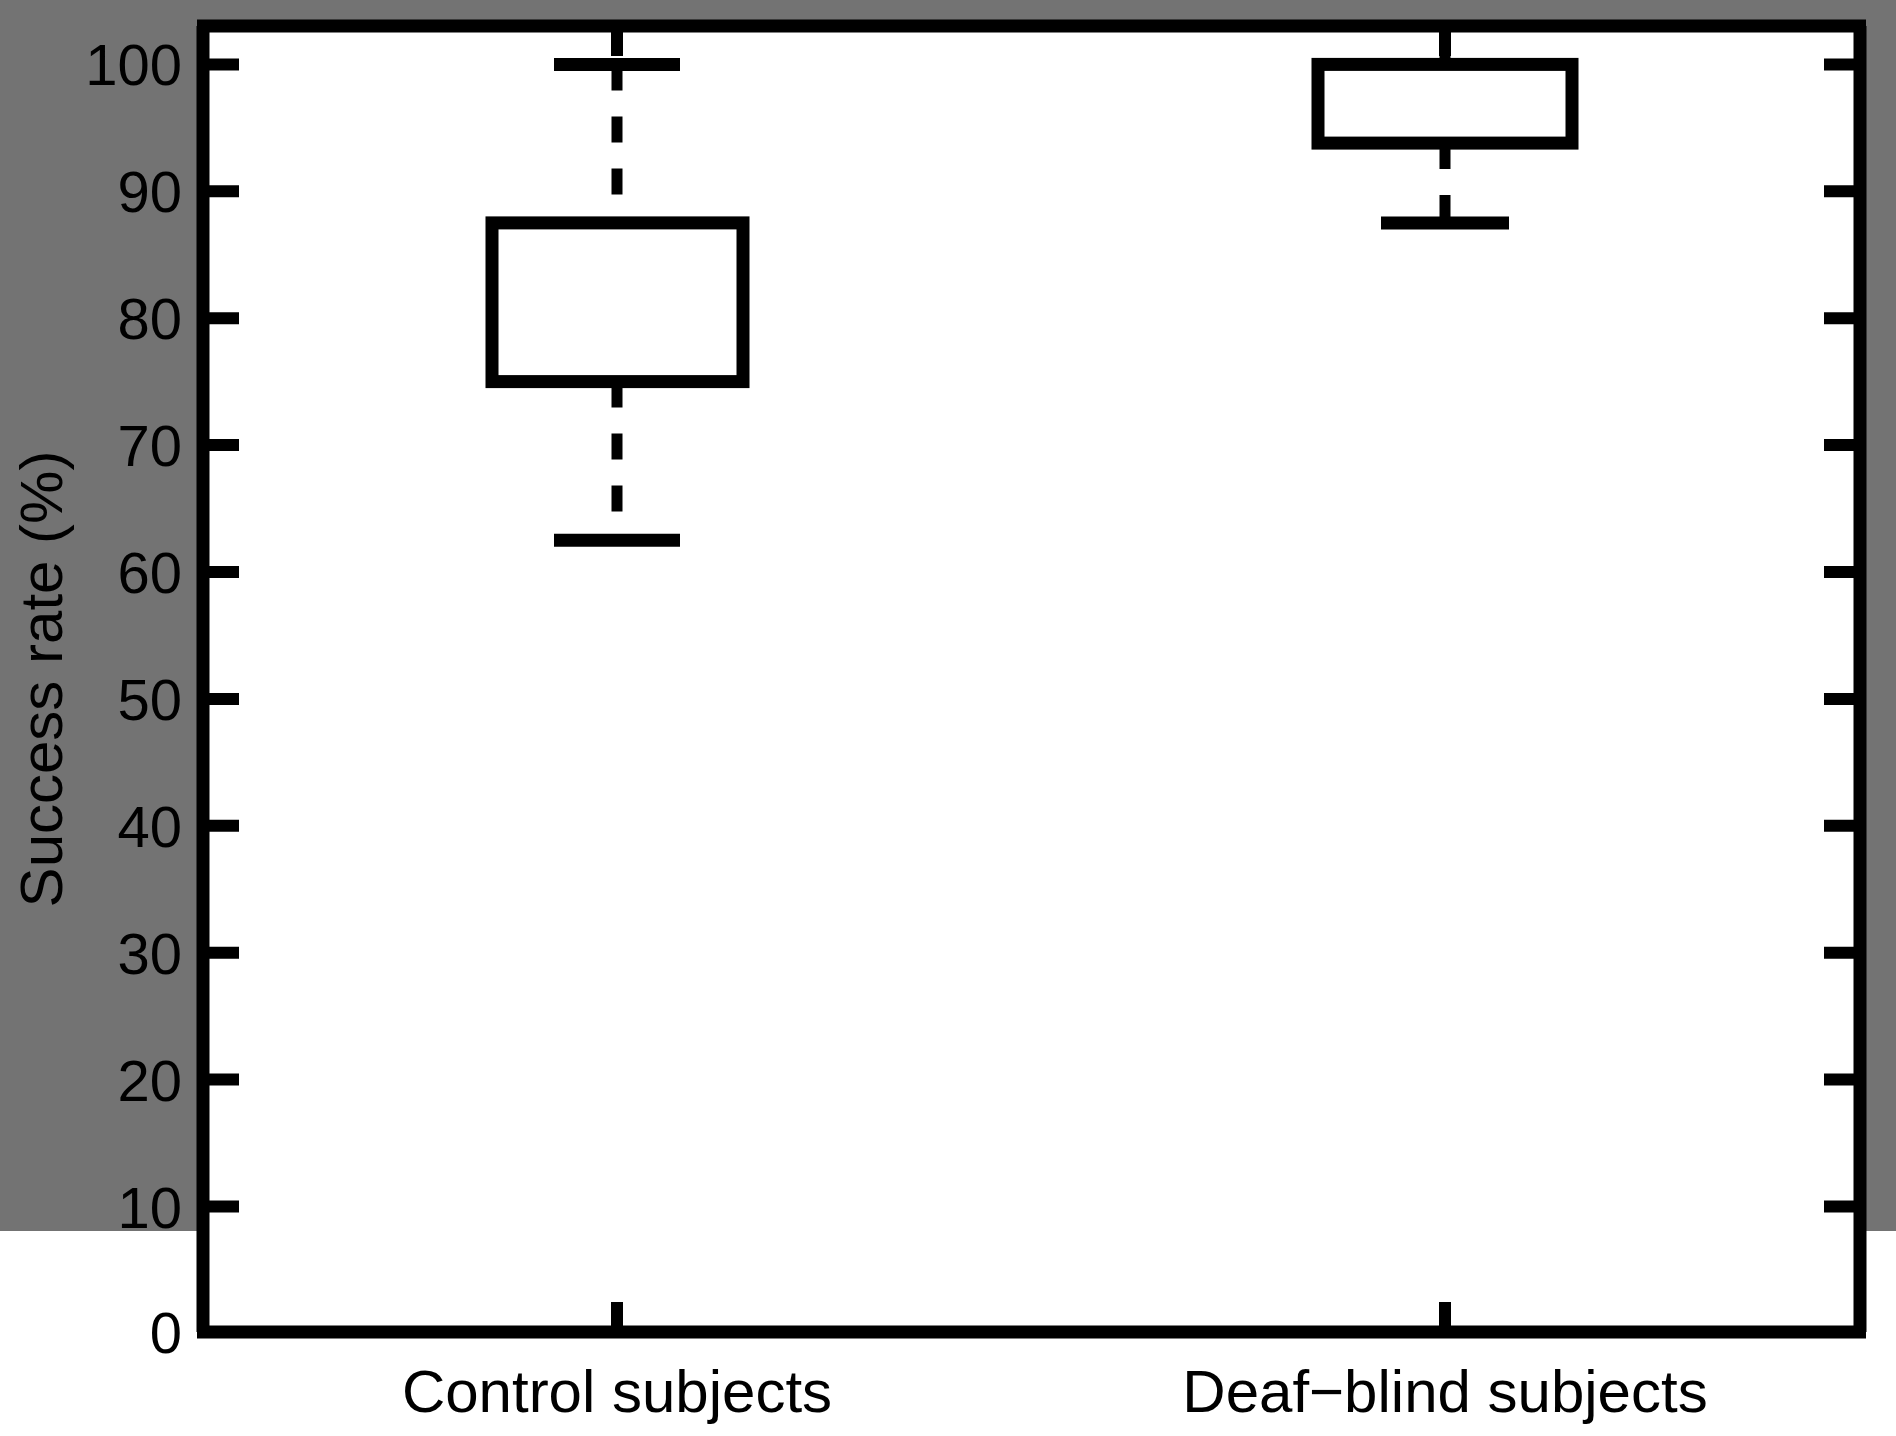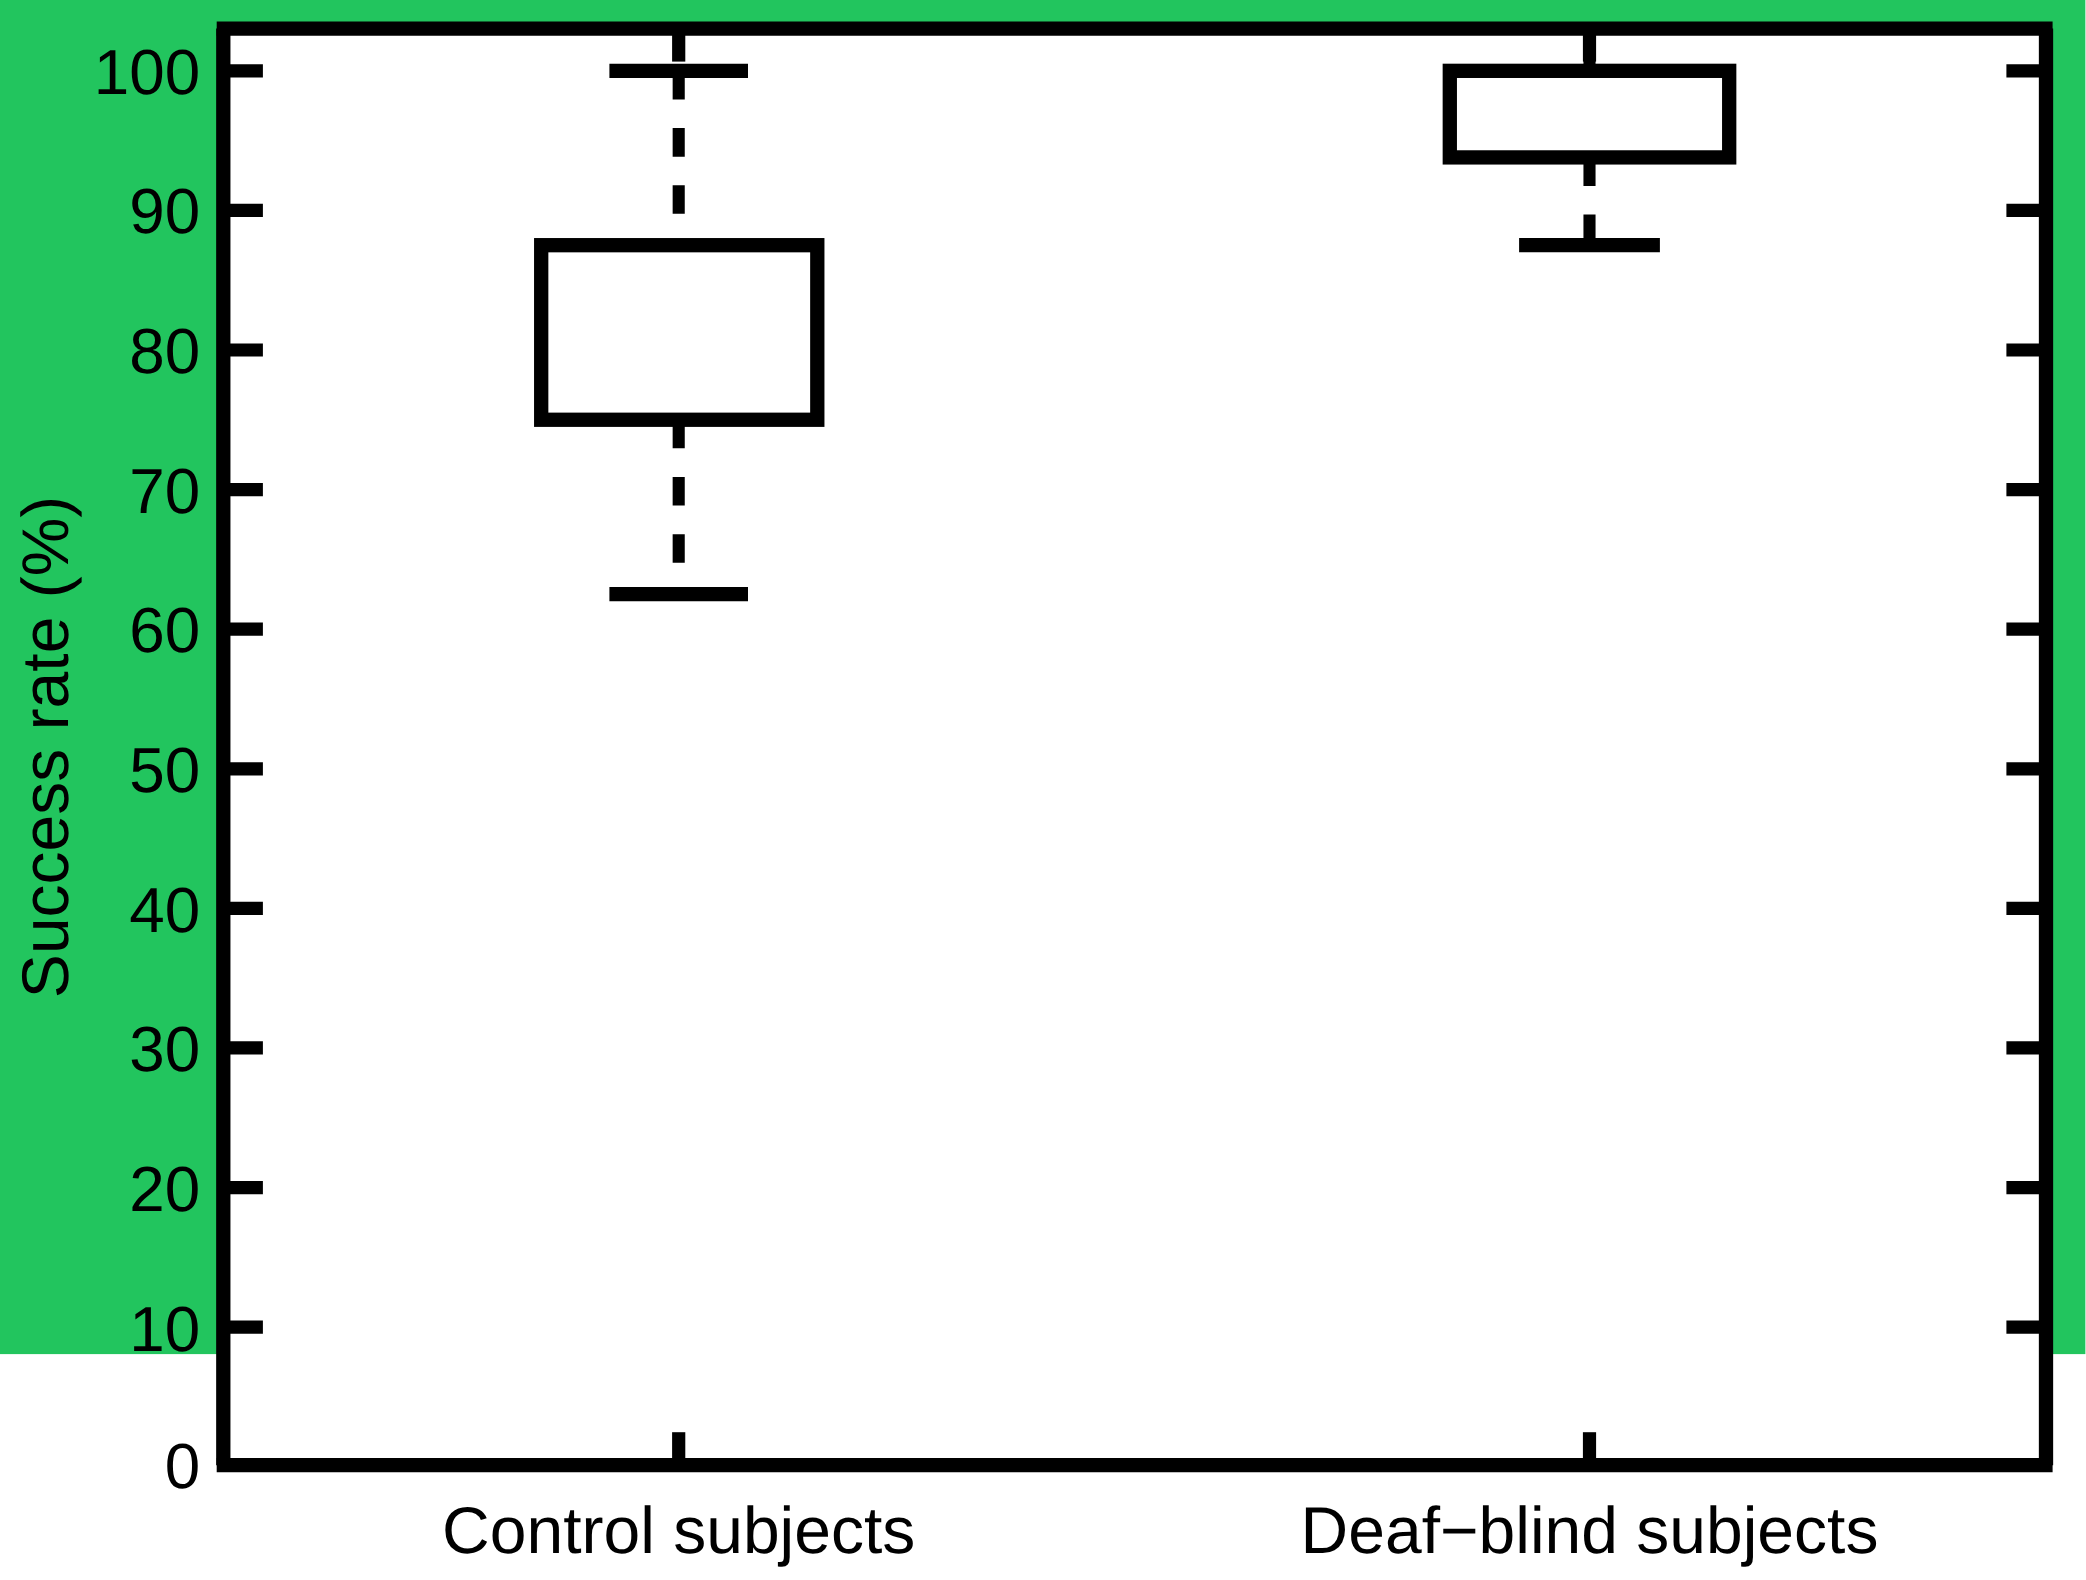--- a/index.html
+++ b/index.html
@@ -10,21 +10,21 @@
   body {
     width: 1896px;
     height: 1436px;
     font-family: "Liberation Sans", sans-serif;
     overflow: hidden;
   }
   #figure {
     position: relative;
     width: 1896px;
     height: 1231px;
-    background: #22c55e;
+    background: #737373;
   }
   #chart-svg {
     position: absolute;
     left: 0;
     top: 0;
     width: 1896px;
     height: 1436px;
   }
   .tick-label {
     font-family: "Liberation Sans", sans-serif;

